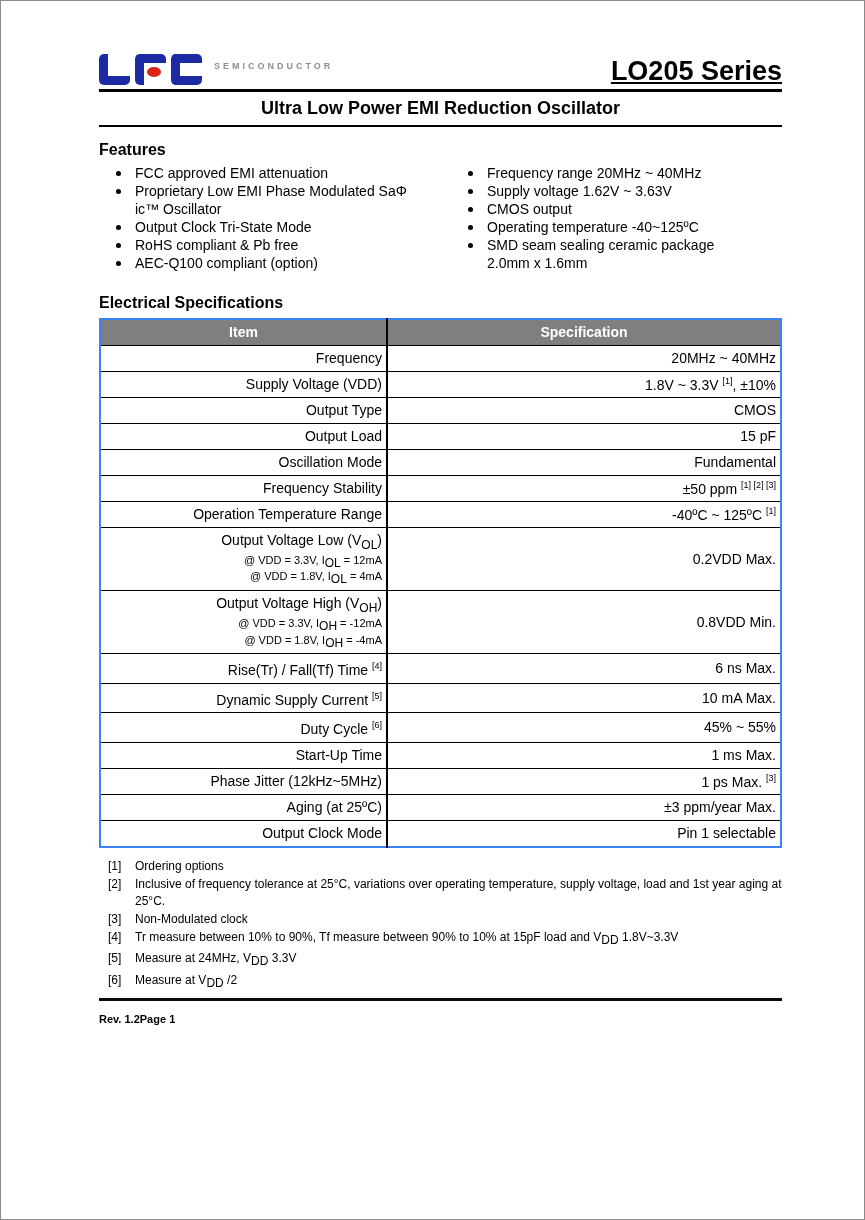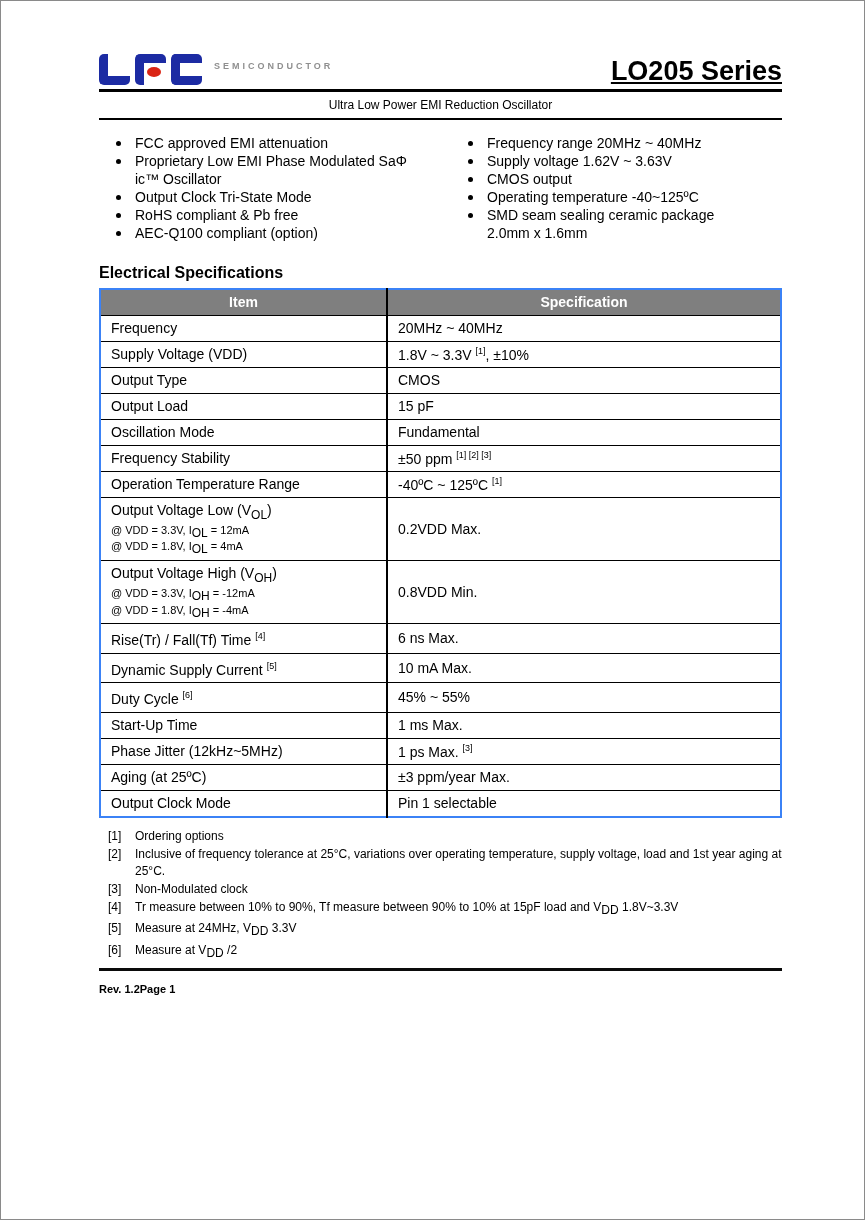--- a/index.html
+++ b/index.html
@@ -18,21 +18,21 @@
   .logo { display:flex; align-items:flex-end; height:33px; }
   .glyph { position:relative; width:31px; height:31px; margin-right:5px; }
   .glyph-l  { border-left:9px solid #1c2ba3; border-bottom:9px solid #1c2ba3; border-radius:5px; }
   .glyph-f  { border-left:9px solid #1c2ba3; border-top:9px solid #1c2ba3; border-radius:5px; }
   .glyph-c  { border-left:9px solid #1c2ba3; border-top:9px solid #1c2ba3; border-bottom:9px solid #1c2ba3; border-radius:5px; }
   .red-dot { position:absolute; width:14px; height:10px; background:#da2414; border-radius:50%; left:3px; top:4px; }
   .tagline { font-size:9px; font-weight:bold; letter-spacing:3px; color:#8f8f8f; margin-left:12px; margin-bottom:14px; }
   .series { margin-left:auto; font-size:27px; font-weight:bold; line-height:1; letter-spacing:0;text-decoration:underline; }
 
   .rule-thick  { border-top:3px solid #000; margin-top:4px; }
-  .doc-title   { text-align:center; font-size:12px; font-weight:normal; margin:6px 0 6px 0; }
+  .doc-title   { text-align:center; font-size:18px; font-weight:bold; margin:6px 0 6px 0; }
   .rule-thin   { border-top:2px solid #000; }
 
   
   .sec-heading { font-size:16px; font-weight:bold; }
   .features { margin-top:14px; }
   .feature-cols { display:flex; margin-top:5px; }
   .feature-cols ul { list-style:none; }
   .col-left  { width:352px; }
   .col-right { flex:1; }
   .feature-cols li {
@@ -46,21 +46,21 @@
   }
 
   
   .specs { margin-top:22px; }
   table { border-collapse:collapse; width:683px; margin-top:6px; border:2px solid #3b82f6; }
   th {
     background:#7f7f7f; color:#fff; font-weight:bold; font-size:14px;
     border:1px solid #000; height:26px;
   }
   th:first-child { width:287px; border-right:2px solid #000; }
-  td { border:1px solid #000; text-align:left; padding:3px 10px; font-size:14px; }
+  td { border:1px solid #000; text-align:right; padding:3px 4px; font-size:14px; }
   td.item-cell { border-right:2px solid #000; }
   .item-main { font-size:14px; line-height:19px; }
   .item-sub  { font-size:11px; line-height:13px; }
   sup { font-size:9px; }
   sub { font-size:12px; }
 
   
   .notes { margin-top:10px; padding-left:9px; }
   .note { display:flex; font-size:12px; line-height:17px; margin-bottom:1px; }
   .note-num { width:27px; flex-shrink:0; }
@@ -85,20 +85,21 @@
     </div>
     <span class="tagline">SEMICONDUCTOR</span>
     <div class="series">LO205 Series</div>
   </div>
 
   <div class="rule-thick"></div>
   <h1 class="doc-title">Ultra Low Power EMI Reduction Oscillator</h1>
   <div class="rule-thin"></div>
 
   <section class="features">
+    <h2 class="sec-heading">Features</h2>
     <div class="feature-cols">
       <ul class="col-left" id="feat-left">
           <li>FCC approved EMI attenuation</li>
           <li>Proprietary Low EMI Phase Modulated SaΦ<br>ic™ Oscillator</li>
           <li>Output Clock Tri-State Mode</li>
           <li>RoHS compliant &amp; Pb free</li>
           <li>AEC-Q100 compliant (option)</li>
         </ul>
       <ul class="col-right" id="feat-right">
           <li>Frequency range 20MHz ~ 40MHz</li>

